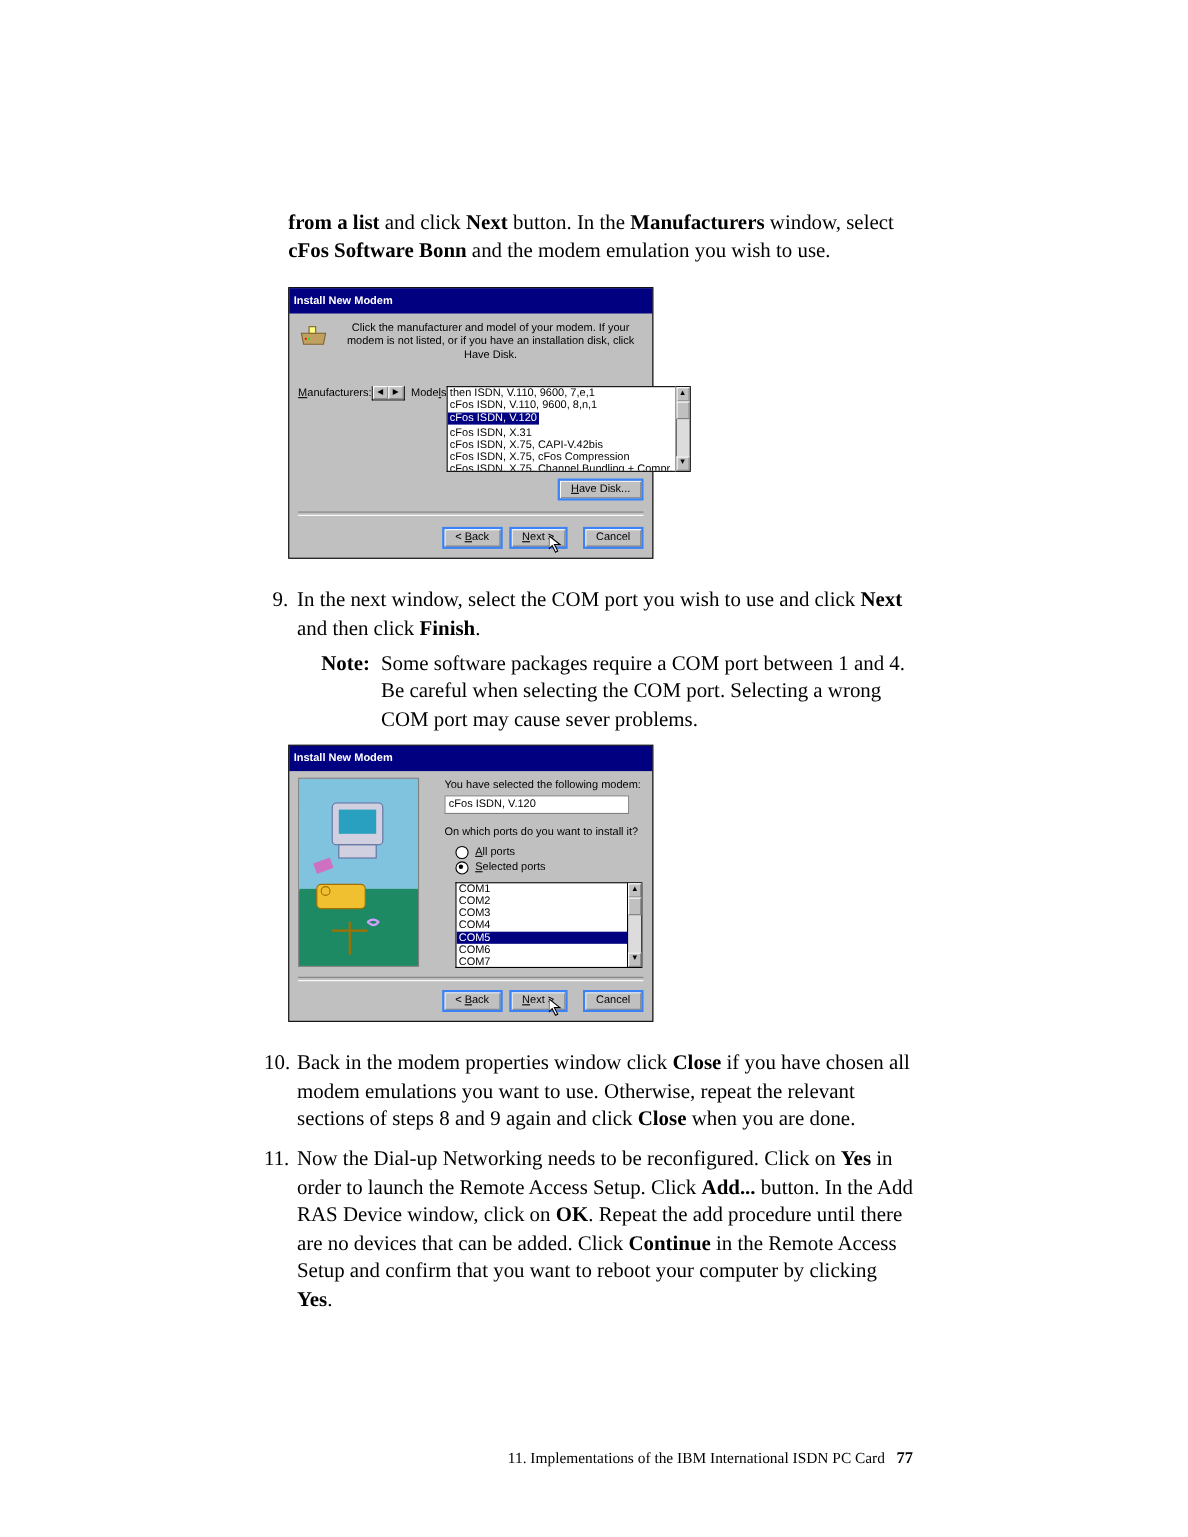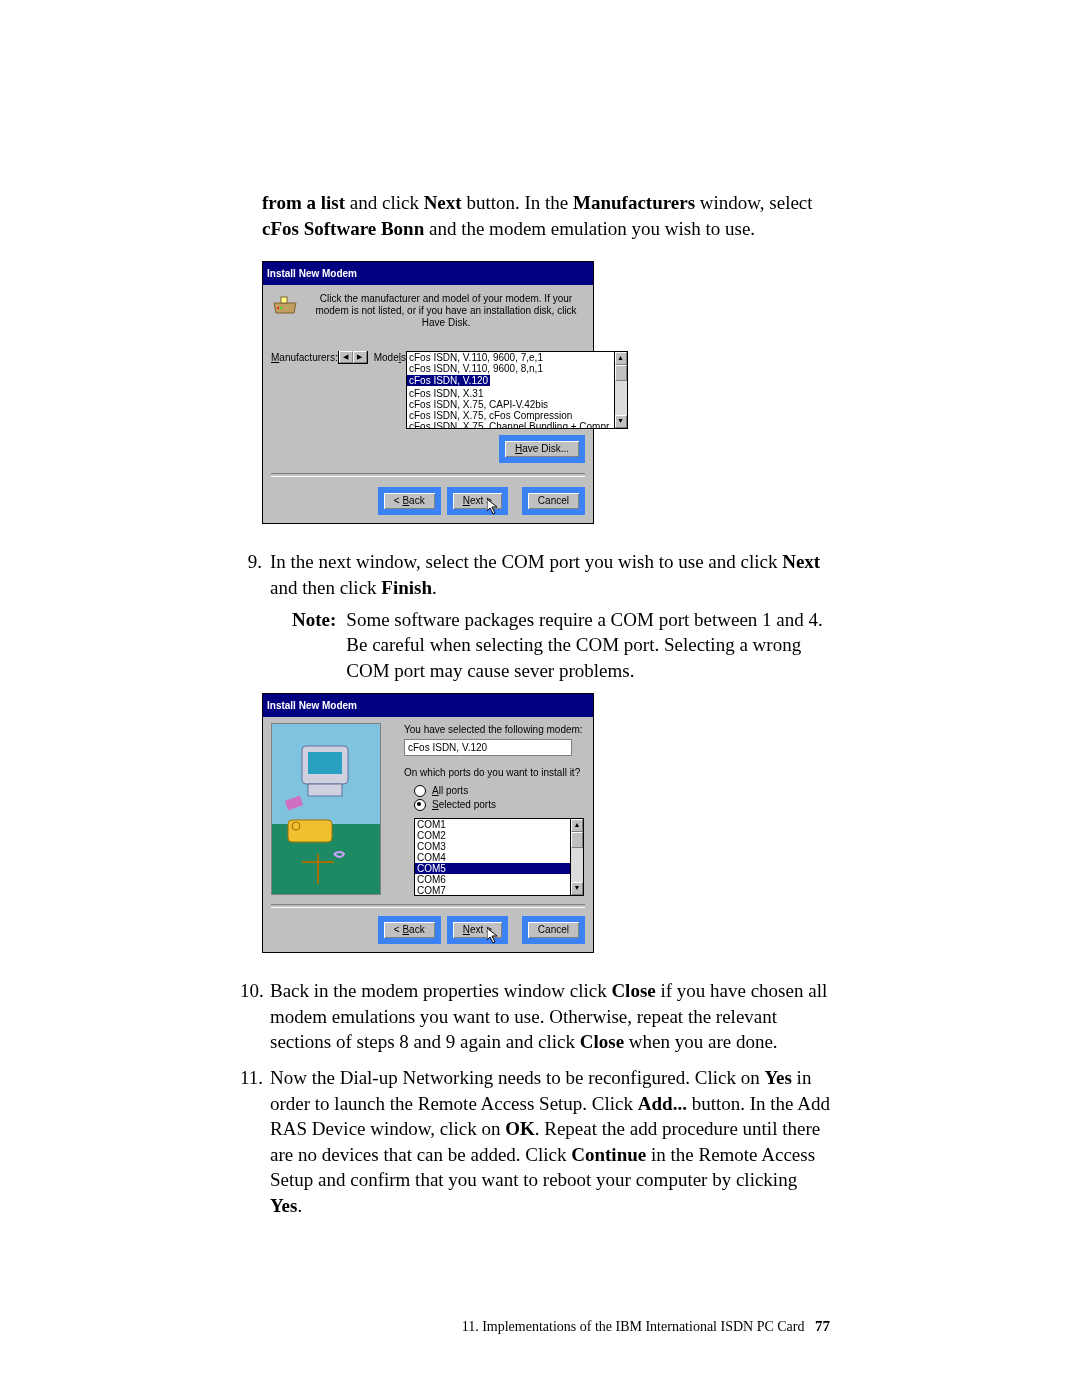--- a/index.html
+++ b/index.html
@@ -147,21 +147,21 @@
     background: #dcdcdc;
   }
 
   .have-disk-row {
     text-align: right;
     padding: 6px 0 10px 0;
   }
   .btn95 {
     display: inline-block;
     background: #c0c0c0;
-    border: 6px solid #3b82f6;
+    border: 2px solid #3b82f6;
     box-shadow: inset 1px 1px 0 #fff, inset -1px -1px 0 #808080;
     padding: 1px 10px;
     font-size: 10px;
     line-height: 14px;
     color: #000;
   }
   .wiz-btn-row {
     display: flex;
     justify-content: flex-end;
     gap: 6px;
@@ -305,21 +305,21 @@
             <div class="seg">▶</div>
           </div>
         </div>
 
         <div class="list-col1 models">
           <div class="list-label">
             <span>Mode</span><span class="u">l</span><span>s</span>
           </div>
           <div class="listbox" style="height:78px">
             <div class="lb-content">
-              <div class="lb-item">cFos ISDN, V.110, 9600, 7,e,1</div>
+              <div class="lb-item">then ISDN, V.110, 9600, 7,e,1</div>
               <div class="lb-item">cFos ISDN, V.110, 9600, 8,n,1</div>
               <div><span class="lb-item selected">cFos ISDN, V.120</span></div>
               <div class="lb-item">cFos ISDN, X.31</div>
               <div class="lb-item">cFos ISDN, X.75, CAPI-V.42bis</div>
               <div class="lb-item">cFos ISDN, X.75, cFos Compression</div>
               <div class="lb-item">cFos ISDN, X.75, Channel Bundling + Compr.</div>
             </div>
             <div class="scrollbar-v">
               <div class="sb-btn">▲</div>
               <div class="sb-thumb"></div>

